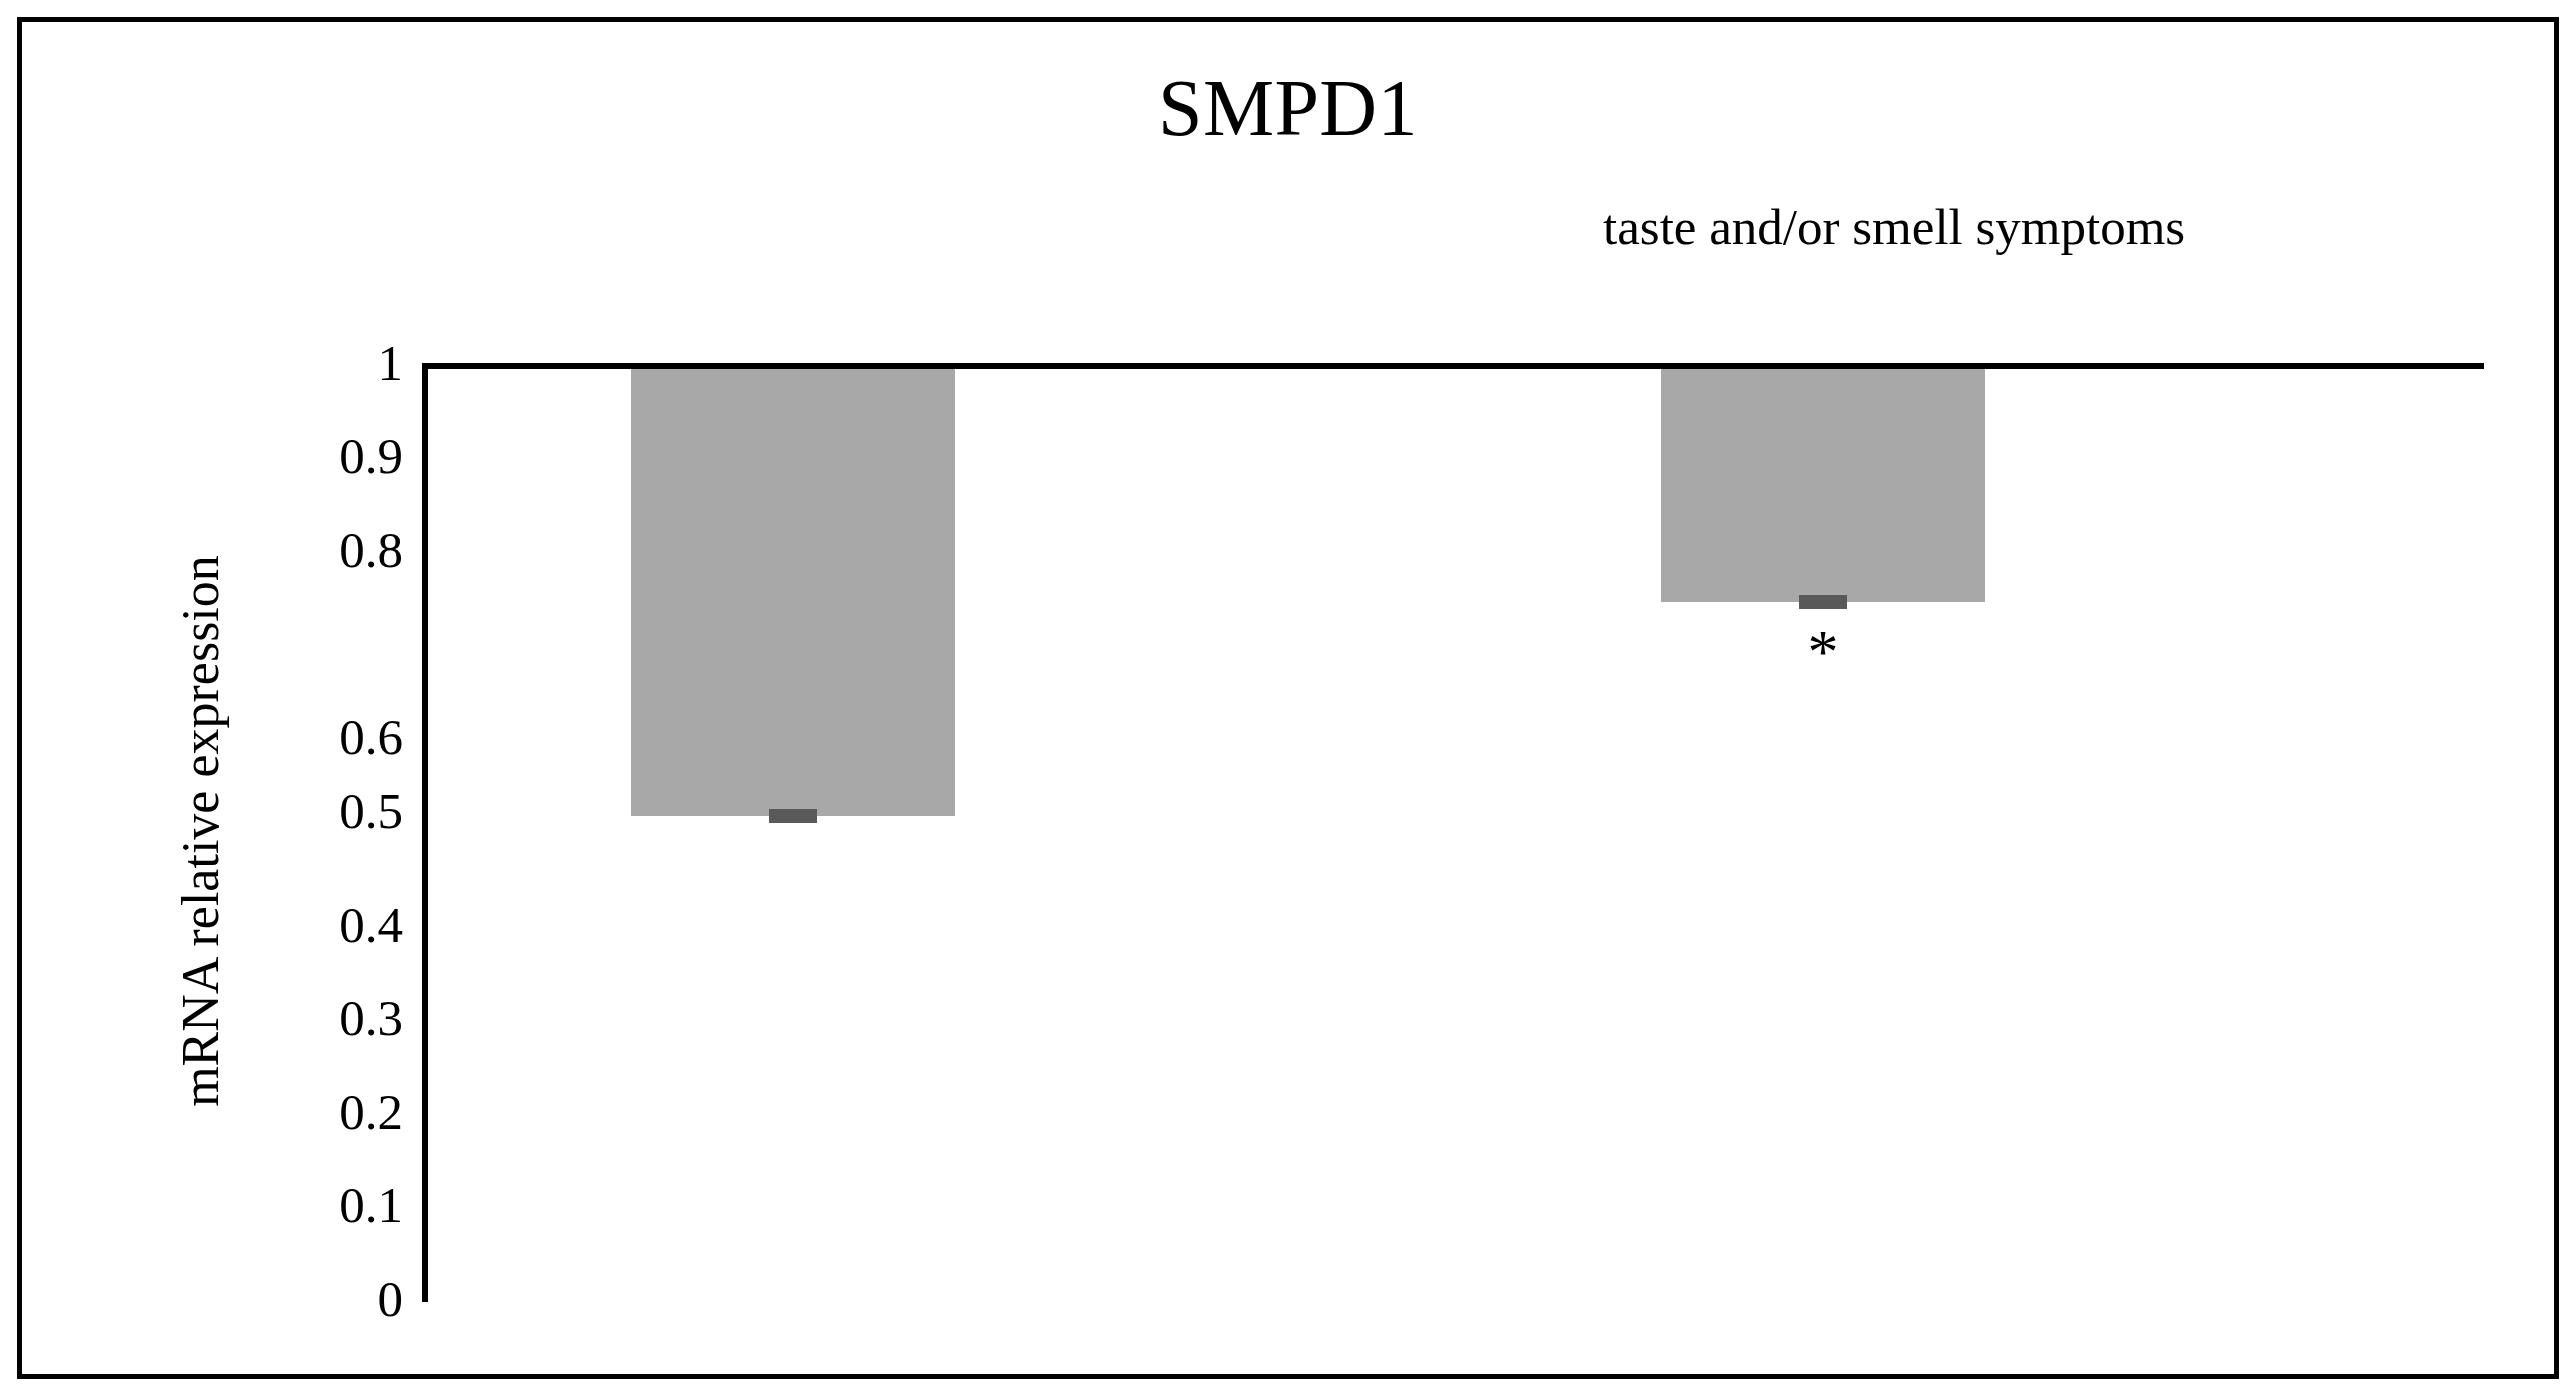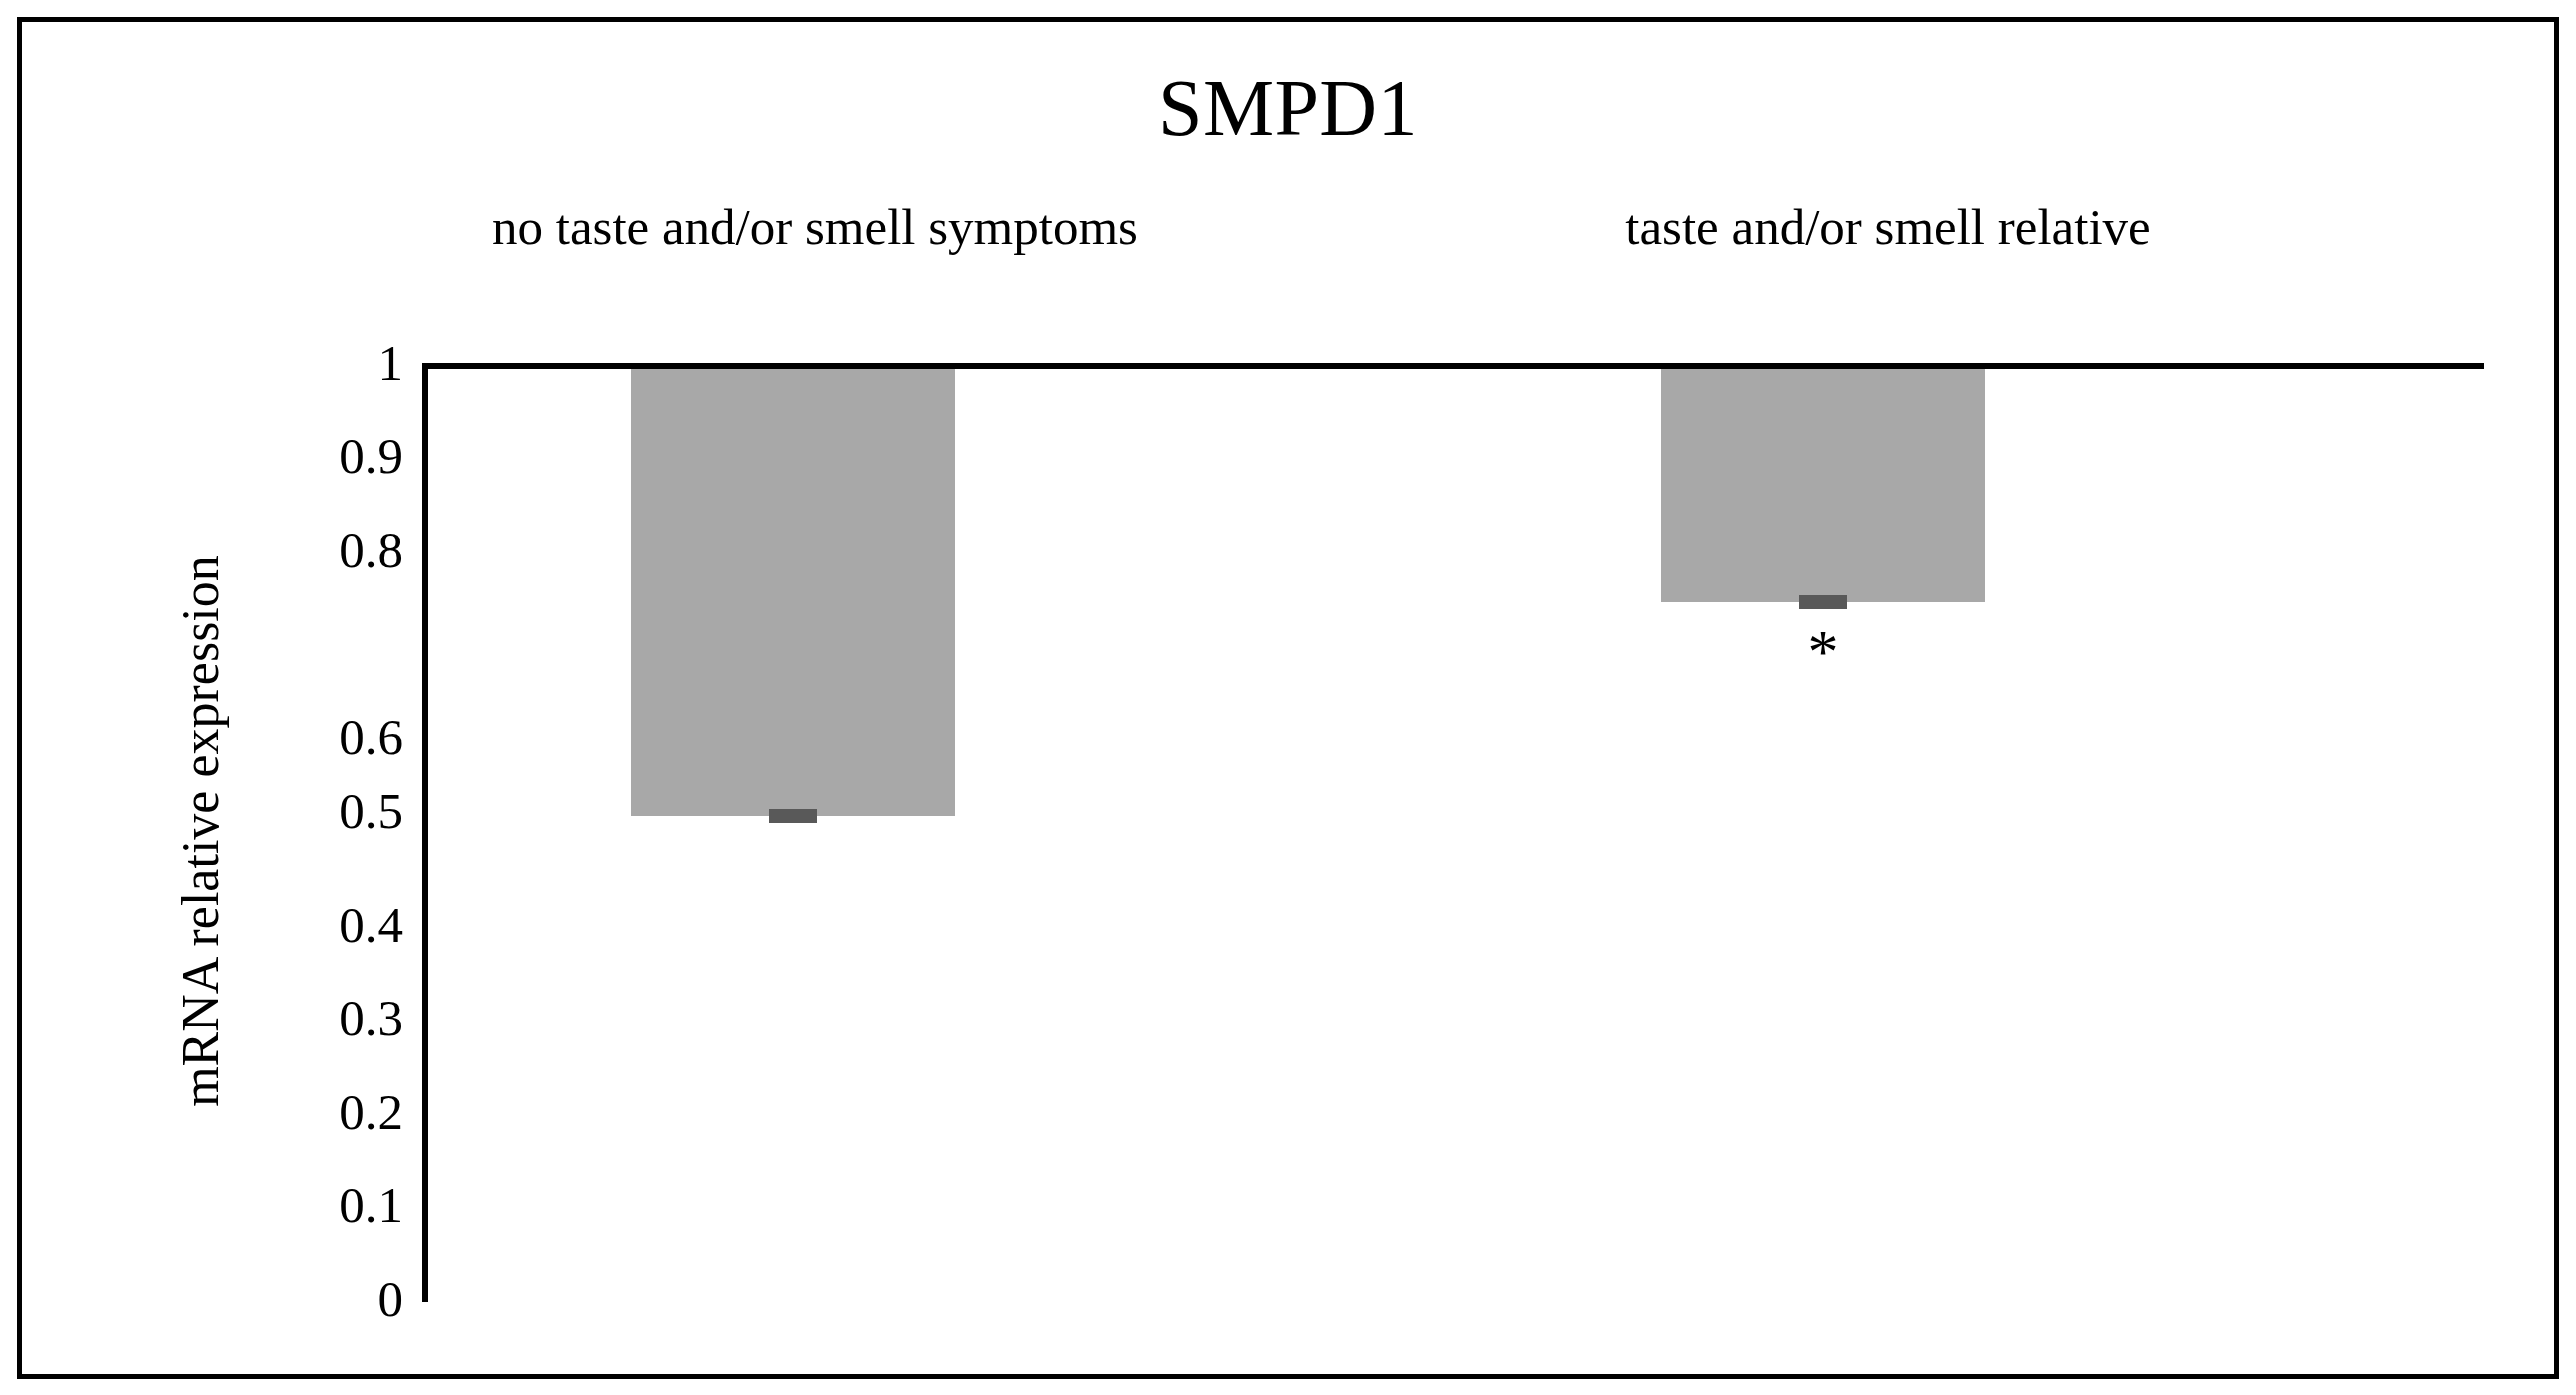--- a/index.html
+++ b/index.html
@@ -135,23 +135,22 @@
 </style>
 </head>
 <body>
 
 <div id="figure">
 
   <div id="frame-border"></div>
 
   <div id="chart-title">SMPD1</div>
 
-  <div class="group-label" id="group-label-0">no taste and/or smell symptoms</div>
 
-  <div class="group-label" id="group-label-1">taste and/or smell relative</div>
+  <div class="group-label" id="group-label-1">taste and/or smell symptoms</div>
 
   <div id="y-axis-title">mRNA relative expression</div>
 
   <div id="tick-labels">
       <div class="tick-label" style="top: 338px;">1</div>
       <div class="tick-label" style="top: 431px; text-align: right;">0.9</div>
       <div class="tick-label" style="top: 525px;">0.8</div>
       <div class="tick-label" style="top: 712px;">0.6</div>
       <div class="tick-label" style="top: 786px;">0.5</div>
       <div class="tick-label" style="top: 900px;">0.4</div>

